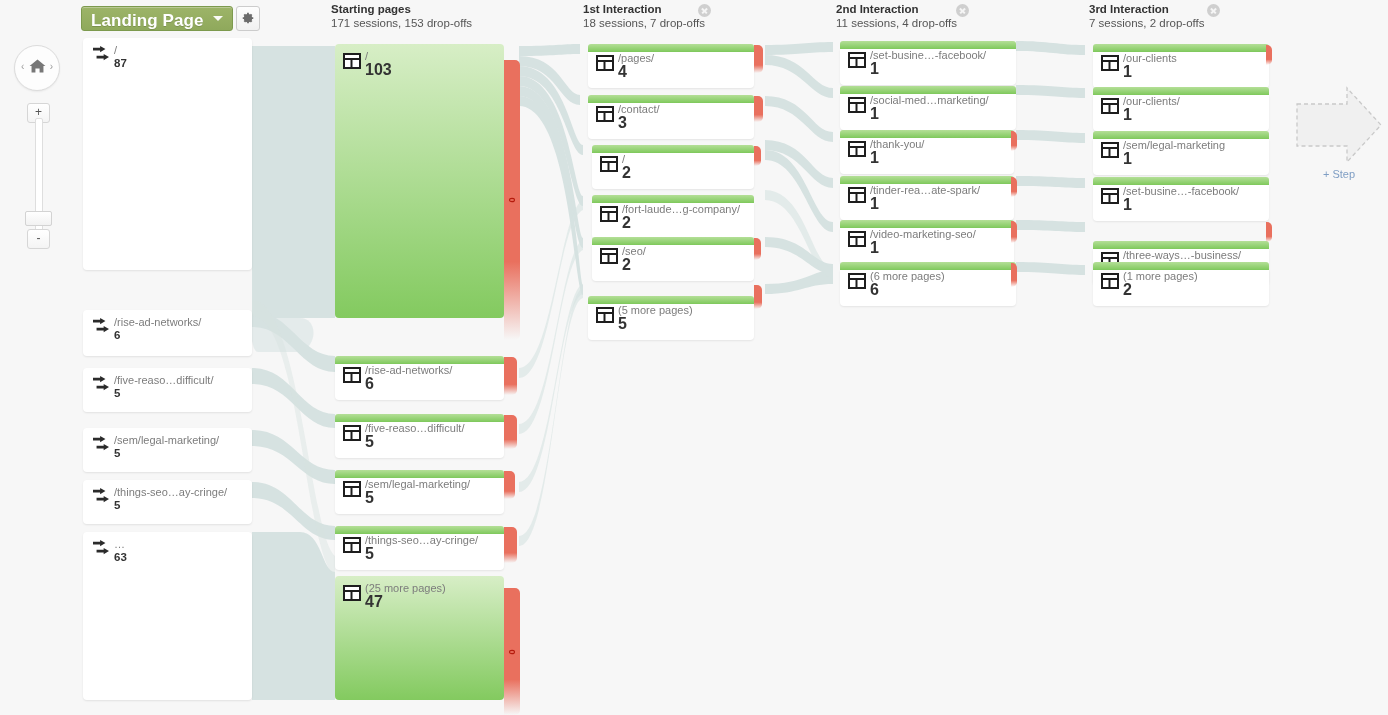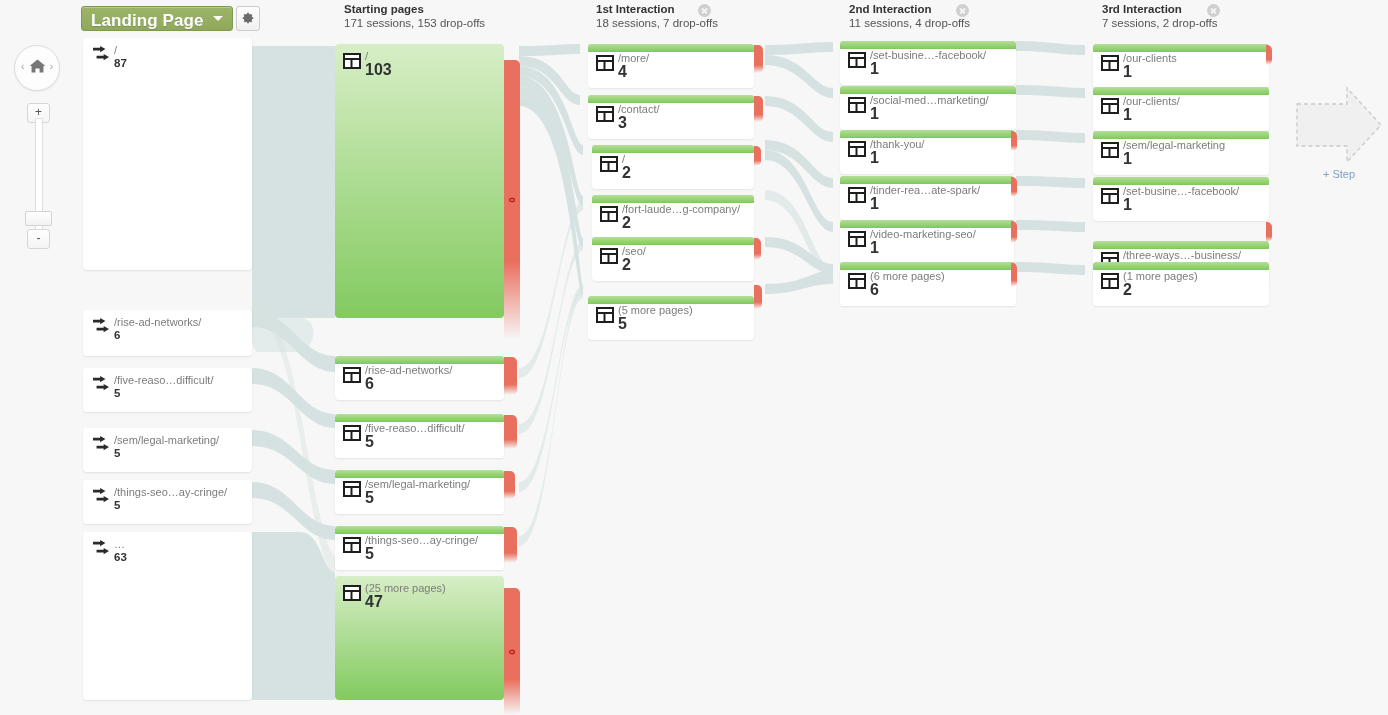--- a/index.html
+++ b/index.html
@@ -56,21 +56,21 @@
   .zoom-track{
     position:absolute;left:35px;top:118px;width:6px;height:115px;
     background:#fff;border:1px solid #dedede;border-radius:2px;
   }
   .zoom-thumb{
     position:absolute;left:25px;top:211px;width:25px;height:13px;
     background:linear-gradient(#fff,#f2f2f2);border:1px solid #d3d3d3;border-radius:2px;cursor:pointer;
   }
 
   
-  .colhead{position:absolute;margin-left:13px;}
+  .colhead{position:absolute;}
   .colhead .t{font-size:11.5px;font-weight:bold;color:#333;white-space:nowrap;}
   .colhead .s{font-size:11.5px;color:#555;white-space:nowrap;margin-top:2px;}
   .closex{
     position:absolute;width:13px;height:13px;border-radius:50%;
     background:#cfcfcf;cursor:pointer;
   }
   .closex:before,.closex:after{
     content:"";position:absolute;left:3px;top:6px;width:7px;height:1.6px;background:#f5f5f5;
   }
   .closex:before{transform:rotate(45deg);} .closex:after{transform:rotate(-45deg);}
@@ -377,21 +377,21 @@
   <div class="pnode" style="left:588px;top:44px;width:166px;height:44px;">
     <div class="bar"></div>
     <div class="body" style="top:8px;height:36px;"></div>
     <svg class="pgicon" viewBox="0 0 18 16">
         <rect x="0" y="0" width="18" height="16" fill="#1e1e1e"></rect>
         <rect x="2" y="2" width="14" height="3" fill="#fff"></rect>
         <rect x="2" y="7" width="5.5" height="7" fill="#fff"></rect>
         <rect x="9.5" y="7" width="6.5" height="7" fill="#fff"></rect>
       </svg>
     <div class="lab">
-        <div class="p">/more/</div>
+        <div class="p">/pages/</div>
       <div class="c">4</div>
       </div>
   </div>
   <div class="dropbar" style="left:754px;top:45px;width:9px;height:28px;"></div>
 
   <div class="pnode" style="left:588px;top:95px;width:166px;height:44px;">
     <div class="bar"></div>
     <div class="body" style="top:8px;height:36px;"></div>
     <svg class="pgicon" viewBox="0 0 18 16">
         <rect x="0" y="0" width="18" height="16" fill="#1e1e1e"></rect>

